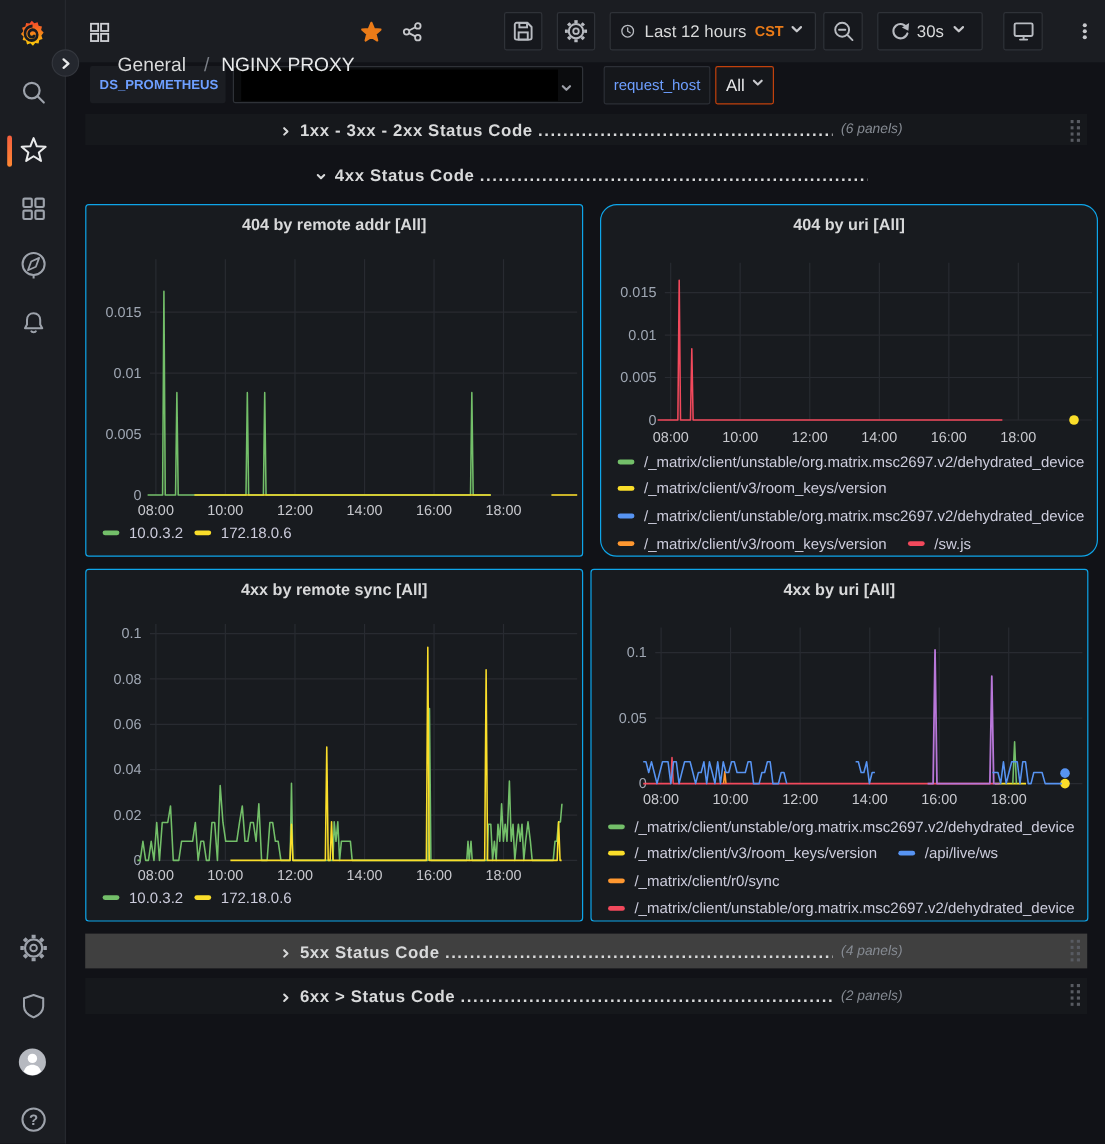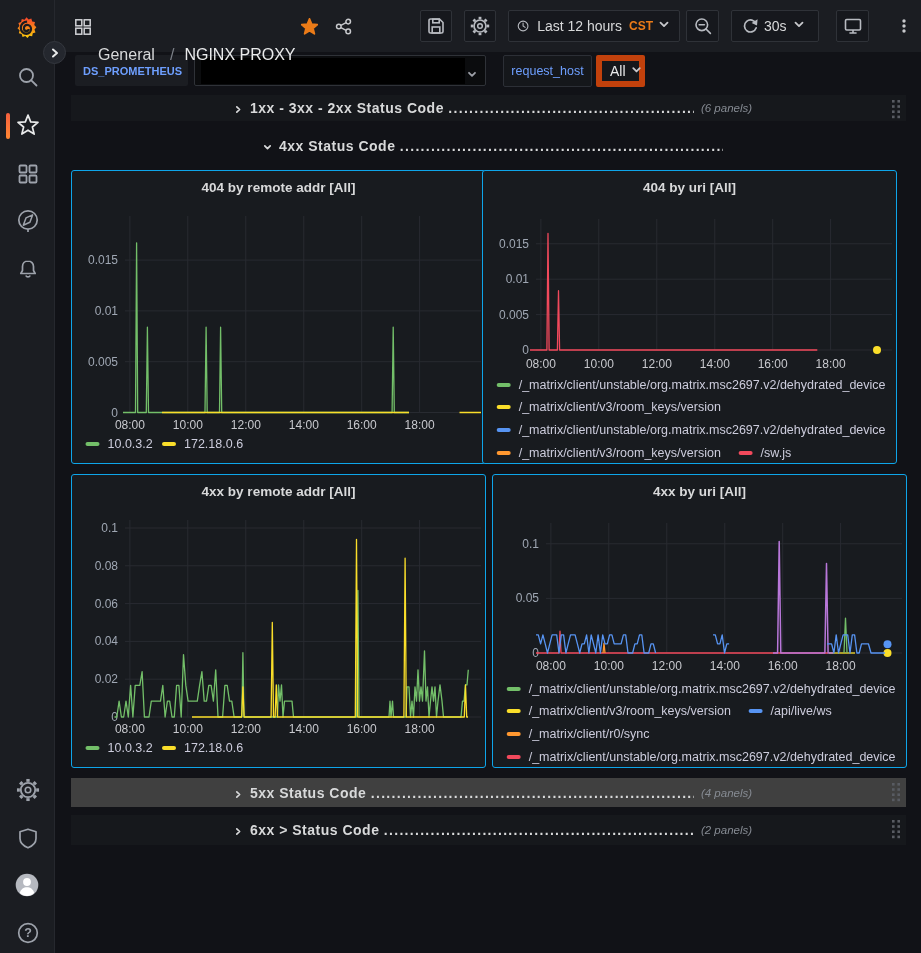--- a/index.html
+++ b/index.html
@@ -169,21 +169,21 @@
 
 <div id="content">
   <div class="vlabel" style="left:19px;width:113px;overflow:hidden;font-size:11px;">DS_PROMETHEUS</div>
   <div style="position:absolute;left:138px;top:3px;width:292px;height:31px;background:#0b0c0e;border:1px solid #2f3238;border-radius:2px;">
     <div style="position:absolute;left:6px;top:2px;width:264px;height:26px;background:#000"></div>
     <div style="position:absolute;right:7px;top:10px"><svg width="12" height="12" viewBox="0 0 12 12" style="">
           <polyline points="3.0,4.800000000000001 6.0,7.800000000000001 9.0,4.800000000000001" fill="none" stroke="#9da0a8" stroke-width="1.8" stroke-linecap="round" stroke-linejoin="round"></polyline>
         </svg></div>
   </div>
   <div style="position:absolute;left:447px;top:3px;width:89px;height:32px;background:#15171b;border:1px solid #2c2f36;border-radius:2px;display:flex;align-items:center;justify-content:center;font-size:12.5px;color:#6e9fff;">request_host</div>
-  <div style="position:absolute;left:540px;top:3px;width:49px;height:32px;background:#15171b;border:6px solid #c2410c;border-radius:2px;display:flex;align-items:center;padding:0 8px;">
+  <div style="position:absolute;left:540px;top:3px;width:49px;height:32px;background:#15171b;border:1px solid #c2410c;border-radius:2px;display:flex;align-items:center;padding:0 8px;">
     <span style="font-size:14px;color:#e9eaeb;">All</span>
       <span style="margin-left:4px"><svg width="13" height="13" viewBox="0 0 13 13" style="">
           <polyline points="3.25,5.2 6.5,8.450000000000001 9.75,5.2" fill="none" stroke="#c7c8cc" stroke-width="1.8" stroke-linecap="round" stroke-linejoin="round"></polyline>
         </svg></span>
   </div>
 
   <div class="row" style="top:43px;height:26px;background:#16181c;">
 <svg width="11" height="11" viewBox="0 0 11 11" style="margin:3px 6px 0 0">
         <polyline points="3.8,2.8 6.6,5.5 3.8,8.2" fill="none" stroke="#d8d9da" stroke-width="1.7" stroke-linejoin="round" stroke-linecap="round"></polyline>
       </svg>
@@ -238,21 +238,21 @@
         <text x="347.6" y="258" text-anchor="middle" font-size="12" fill="#c8c9ce">18:00</text>
         <polyline points="51.0,241.5 63.5,241.5 64.6,71.8 65.7,241.5 74.3,241.5 75.4,156.2 76.5,241.5 133.0,241.5 134.1,156.2 135.2,241.5 147.5,241.5 148.6,156.2 149.7,241.5 320.1,241.5 321.2,156.2 322.3,241.5 337.0,241.5" fill="none" stroke="#73bf69" stroke-width="1.3" stroke-opacity="1.0" stroke-linejoin="round" stroke-linecap="butt"></polyline>
         <polyline points="90.0,241.5 337.0,241.5" fill="none" stroke="#fade2a" stroke-width="1.3" stroke-opacity="1.0" stroke-linejoin="round" stroke-linecap="butt"></polyline>
         <polyline points="387.5,241.5 409.0,241.5" fill="none" stroke="#fade2a" stroke-width="1.3" stroke-opacity="1.0" stroke-linejoin="round" stroke-linecap="butt"></polyline>
         <rect x="13.5" y="271" width="14" height="4" rx="2" fill="#73bf69"></rect>
         <text x="35.5" y="277.2" font-size="12.5" fill="#ccccdc">10.0.3.2</text>
         <rect x="90" y="271" width="14" height="4" rx="2" fill="#fade2a"></rect>
         <text x="112" y="277.2" font-size="12.5" fill="#ccccdc">172.18.0.6</text>
       </svg>
 </div>
-  <div class="panel" style="left:426px;top:118px;">
+  <div class="panel" style="left:444px;top:118px;border-radius:14px;">
 <div class="ptitle">404 by uri [All]</div>
 <svg width="415" height="294" style="position:absolute;left:0;top:0;">
         <line x1="53" y1="179.0" x2="409" y2="179.0" stroke="#282b31" stroke-width="1"></line>
         <text x="46" y="183.0" text-anchor="end" font-size="12" fill="#9fa7b3">0</text>
         <line x1="53" y1="143.6" x2="409" y2="143.6" stroke="#282b31" stroke-width="1"></line>
         <text x="46" y="147.6" text-anchor="end" font-size="12" fill="#9fa7b3">0.005</text>
         <line x1="53" y1="108.2" x2="409" y2="108.2" stroke="#282b31" stroke-width="1"></line>
         <text x="46" y="112.2" text-anchor="end" font-size="12" fill="#9fa7b3">0.01</text>
         <line x1="53" y1="72.8" x2="409" y2="72.8" stroke="#282b31" stroke-width="1"></line>
         <text x="46" y="76.8" text-anchor="end" font-size="12" fill="#9fa7b3">0.015</text>
@@ -276,21 +276,21 @@
         <text x="35.7" y="240.2" font-size="12.5" fill="#ccccdc">/_matrix/client/v3/room_keys/version</text>
         <rect x="13.7" y="257" width="14" height="4" rx="2" fill="#5794f2"></rect>
         <text x="35.7" y="263.2" font-size="12.5" fill="#ccccdc">/_matrix/client/unstable/org.matrix.msc2697.v2/dehydrated_device</text>
         <rect x="13.7" y="280" width="14" height="4" rx="2" fill="#ff9830"></rect>
         <text x="35.7" y="286.2" font-size="12.5" fill="#ccccdc">/_matrix/client/v3/room_keys/version</text>
         <rect x="255.6" y="280" width="14" height="4" rx="2" fill="#f2495c"></rect>
         <text x="277.6" y="286.2" font-size="12.5" fill="#ccccdc">/sw.js</text>
       </svg>
 </div>
   <div class="panel" style="left:15px;top:422px;">
-<div class="ptitle">4xx by remote addr [All]</div>
+<div class="ptitle">4xx by remote sync [All]</div>
 <svg width="415" height="294" style="position:absolute;left:0;top:0;">
         <line x1="53" y1="242.0" x2="409" y2="242.0" stroke="#282b31" stroke-width="1"></line>
         <text x="46" y="246.0" text-anchor="end" font-size="12" fill="#9fa7b3">0</text>
         <line x1="53" y1="204.2" x2="409" y2="204.2" stroke="#282b31" stroke-width="1"></line>
         <text x="46" y="208.2" text-anchor="end" font-size="12" fill="#9fa7b3">0.02</text>
         <line x1="53" y1="166.4" x2="409" y2="166.4" stroke="#282b31" stroke-width="1"></line>
         <text x="46" y="170.4" text-anchor="end" font-size="12" fill="#9fa7b3">0.04</text>
         <line x1="53" y1="128.6" x2="409" y2="128.6" stroke="#282b31" stroke-width="1"></line>
         <text x="46" y="132.6" text-anchor="end" font-size="12" fill="#9fa7b3">0.06</text>
         <line x1="53" y1="90.8" x2="409" y2="90.8" stroke="#282b31" stroke-width="1"></line>

